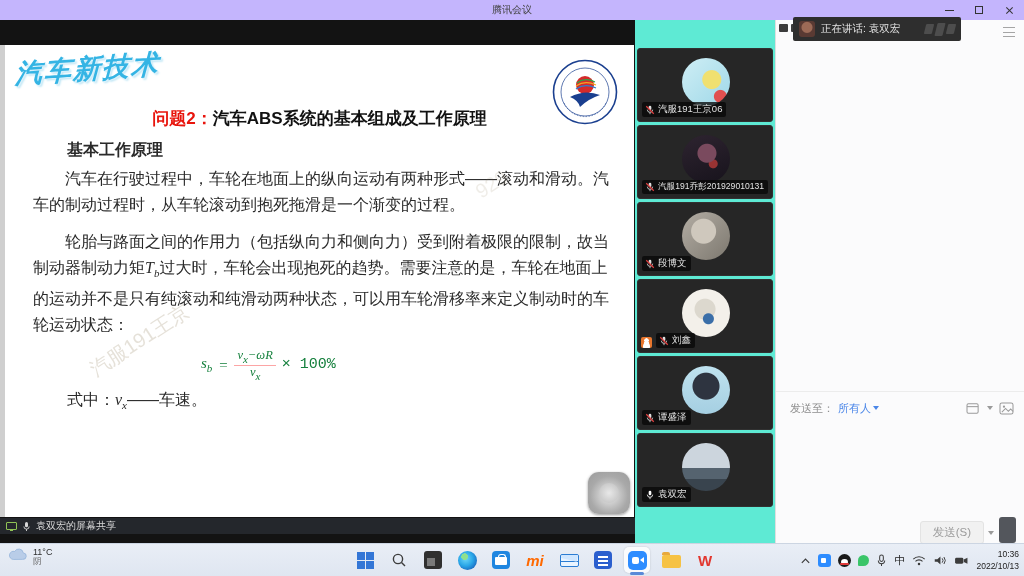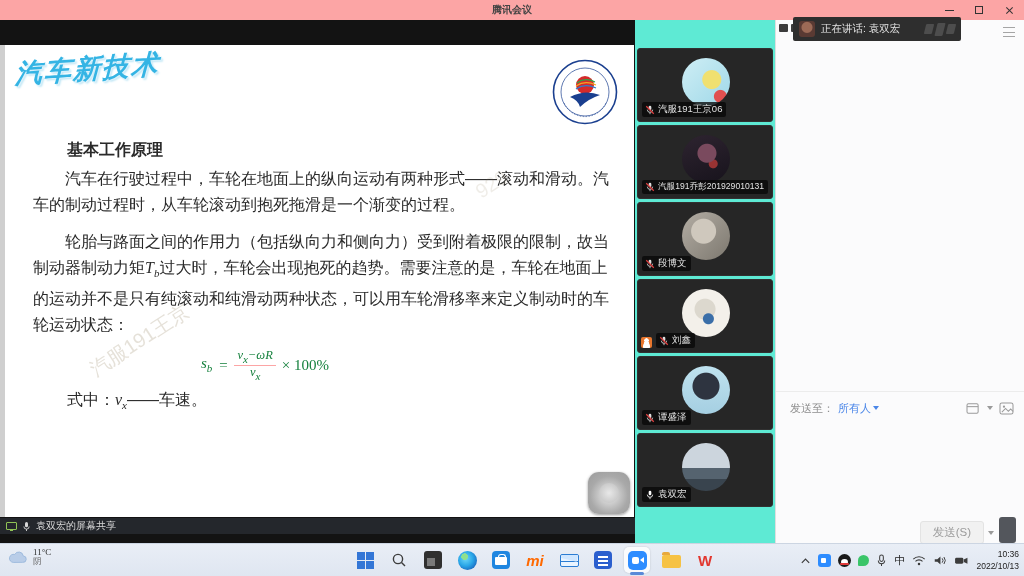--- a/index.html
+++ b/index.html
@@ -1,22 +1,22 @@
 <!DOCTYPE html>
 <html><head>
 <meta charset="utf-8">
 <style>
   html,body{margin:0;padding:0;background:#000;}
   *{box-sizing:border-box;}
   .screen{position:relative;width:1024px;height:576px;overflow:hidden;
     font-family:"Liberation Sans","DejaVu Sans",sans-serif;background:#0c0c0c;}
 
   
-  .titlebar{position:absolute;left:0;top:0;width:1024px;height:20px;background:#fca5a5;
-    display:flex;align-items:center;justify-content:center;font-weight:bold;}
+  .titlebar{position:absolute;left:0;top:0;width:1024px;height:20px;background:#c4b5fd;
+    display:flex;align-items:center;justify-content:center;}
   .tb-title{font-size:10px;color:#444;}
   .tb-controls{position:absolute;right:0;top:0;height:20px;display:flex;}
   .wctl{width:30px;height:20px;display:flex;align-items:center;justify-content:center;cursor:default;}
   .ic-min{width:9px;height:1px;background:#333;}
   .ic-max{width:8px;height:8px;border:1px solid #333;}
   .ic-close{position:relative;width:9px;height:9px;}
   .ic-close::before,.ic-close::after{content:"";position:absolute;left:4px;top:0;width:1px;height:9px;background:#333;}
   .ic-close::before{transform:rotate(45deg);} .ic-close::after{transform:rotate(-45deg);}
 
   
@@ -37,21 +37,21 @@
   .content{position:absolute;left:28px;top:92px;right:24px;font-size:16px;line-height:26px;color:#2a2a2a;}
   .heading{font-weight:bold;margin:0 0 3px 34px;font-size:16px;}
   .content p{margin:0 0 11px 0;text-indent:2em;}
   .mvar{font-family:"Liberation Serif","DejaVu Serif",serif;font-style:italic;}
   .msub{font-family:"Liberation Serif","DejaVu Serif",serif;font-style:italic;font-size:11px;}
   .formula{margin:0 0 6px 168px;font-family:"Liberation Serif","DejaVu Serif",serif;
     font-style:italic;font-size:15px;display:flex;align-items:center;gap:6px;color:#15803d;}
   .frac{display:inline-flex;flex-direction:column;align-items:center;line-height:1.1;}
   .frac .num{border-bottom:1px solid #fca5a5;padding:0 3px;font-size:12.5px;}
   .frac .den{font-size:12.5px;}
-  .f-suffix{font-style:normal;font-family:Liberation Serif, serif;}
+  .f-suffix{font-style:normal;font-family:Liberation Mono, monospace;}
   .note{margin-left:34px;font-size:16px;}
   .wm{position:absolute;color:#8d7a55;opacity:.22;font-size:20px;transform:rotate(-33deg);
     pointer-events:none;white-space:nowrap;}
   .wm1{left:78px;top:282px;}
   .wm2{left:470px;top:128px;opacity:.13;}
   .float-btn{position:absolute;right:4px;top:427px;width:42px;height:42px;border-radius:11px;
     background:radial-gradient(circle at 50% 55%,#cfcfcf 0 26%,#a9a9a9 60%,#9b9b9b);
     box-shadow:0 1px 3px rgba(0,0,0,.4);}
   .float-btn .dot{position:absolute;left:11px;top:11px;width:20px;height:20px;border-radius:50%;
     background:radial-gradient(circle,#e8e8e8,#bdbdbd);}
@@ -120,21 +120,21 @@
   .toast-text{font-size:10.5px;color:#e3e3e3;white-space:nowrap;}
   .waves{margin-left:auto;display:flex;align-items:center;gap:3px;}
   .waves i{display:block;width:8px;background:#4d4d4d;transform:skewX(-14deg);border-radius:1px;}
   .waves i:nth-child(1){height:10px;} .waves i:nth-child(2){height:13px;} .waves i:nth-child(3){height:10px;}
   .mini-icons{position:absolute;left:779px;top:24px;display:flex;gap:3px;z-index:40;}
   .mini-icons i{display:block;width:9px;height:8px;background:#3c3c3c;border-radius:1px;}
 
   
   .taskbar{position:absolute;left:0;top:543px;width:1024px;height:33px;
     background:linear-gradient(#e9eef6,#dfe6f1);border-top:1px solid #ccd5e2;}
-  .weather{position:absolute;left:8px;top:3px;display:flex;align-items:center;gap:5px;font-family:Liberation Serif, serif;}
+  .weather{position:absolute;left:8px;top:3px;display:flex;align-items:flex-start;gap:5px;}
   .w-col{display:flex;flex-direction:column;line-height:1.15;}
   .w-temp{font-size:9px;color:#2e2e2e;}
   .w-cond{font-size:8.5px;color:#666;}
   .task-icons{position:absolute;left:352px;top:3px;display:flex;gap:8px;align-items:center;}
   .ticon{width:26px;height:26px;display:flex;align-items:center;justify-content:center;border-radius:5px;position:relative;}
   .ticon.active{background:rgba(255,255,255,.8);box-shadow:0 0 2px rgba(0,0,0,.18);}
   .ticon.active::after{content:"";position:absolute;bottom:-2px;left:6px;width:14px;height:3px;
     border-radius:2px;background:#5a8ad8;}
   .win-start{display:grid;grid-template-columns:8px 8px;grid-template-rows:8px 8px;gap:1px;}
   .win-start b{background:#3376d6;}
@@ -207,20 +207,23 @@
           <circle cx="33" cy="33" r="31.5" fill="#fff" stroke="#1a3f8f" stroke-width="1.6"></circle>
           <circle cx="33" cy="33" r="24" fill="none" stroke="#1a3f8f" stroke-width="0.7"></circle>
           <circle cx="33" cy="26" r="9" fill="#d42b2b"></circle>
           <path d="M18 38 Q33 30 48 36 Q36 40 28 48 Q26 41 18 38Z" fill="#1a3f8f"></path>
           <path d="M25 24 Q33 18 43 23" stroke="#2aa84a" stroke-width="1.2" fill="none"></path>
           <path d="M24 27 Q33 21 44 26" stroke="#f5a623" stroke-width="1.2" fill="none"></path>
           <path d="M24 30 Q33 24 44 29" stroke="#2b7cd3" stroke-width="1.2" fill="none"></path>
           <path d="M12 44 A23 23 0 0 0 54 44" fill="none" stroke="#1a3f8f" stroke-width="0.6" stroke-dasharray="1.5,1.5"></path>
         </svg>
 
+        <div class="slide-title">
+          <span class="red">问题2：</span><span class="dark">汽车ABS系统的基本组成及工作原理</span>
+        </div>
 
         <div class="content">
           <div class="heading">基本工作原理</div>
           <p>汽车在行驶过程中，车轮在地面上的纵向运动有两种形式——滚动和滑动。汽车的制动过程时，从车轮滚动到抱死拖滑是一个渐变的过程。</p>
           <p><span>轮胎与路面之间的作用力（包括纵向力和侧向力）受到附着极限的限制，故当制动器制动力矩</span><span class="mvar">T</span><sub class="msub">b</sub><span>过大时，车轮会出现抱死的趋势。需要注意的是，车轮在地面上的运动并不是只有纯滚动和纯滑动两种状态，可以用车轮滑移率来定义制动时的车轮运动状态：</span></p>
           <div class="formula">
             <span><span class="mvar">s</span><sub class="msub">b</sub></span>
             <span>=</span>
             <span class="frac">
               <span class="num"><span class="mvar">v</span><sub class="msub">x</sub><span>−ωR</span></span>

